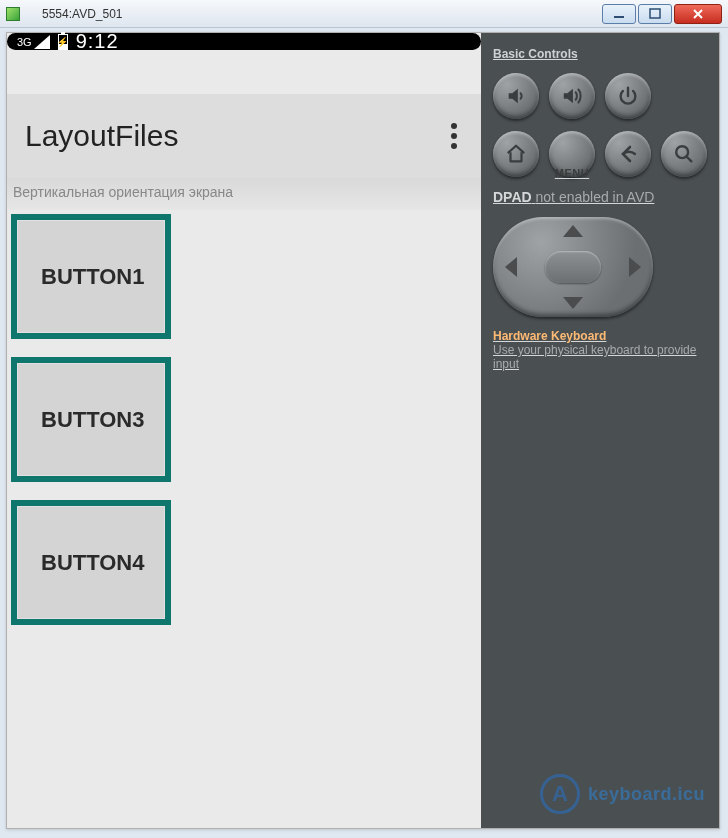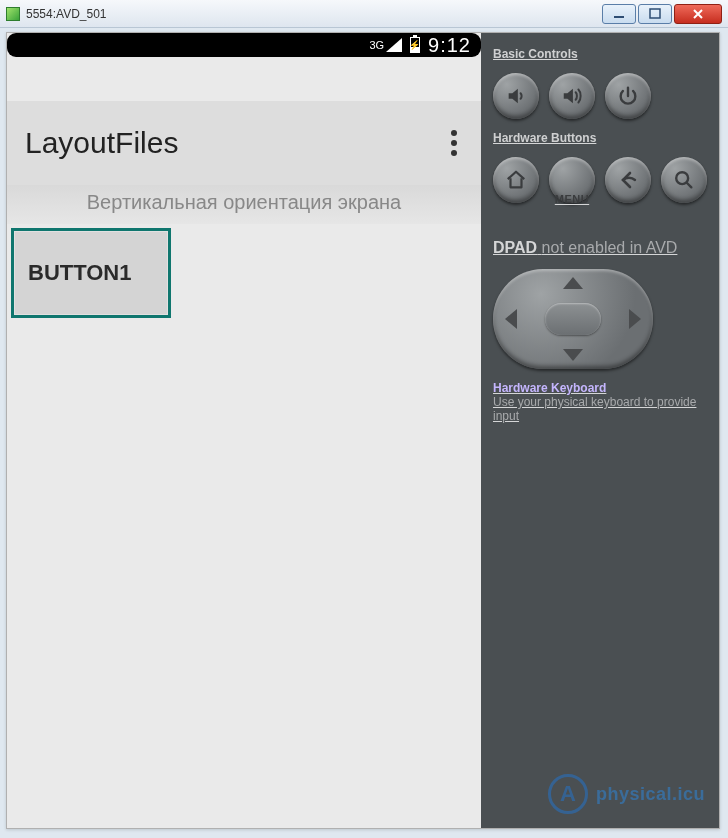--- a/index.html
+++ b/index.html
@@ -2,21 +2,21 @@
 <html><head>
 <meta charset="utf-8">
 <style>
   * { box-sizing: border-box; margin: 0; padding: 0; font-family: "Segoe UI", Tahoma, Arial, sans-serif; }
   body { width: 728px; height: 838px; background: #dfe8f0; overflow: hidden; position: relative; }
 
   
   .win-title {
     height: 28px; background: linear-gradient(#f6f8fb,#dee6ef);
     border-bottom: 1px solid #b8c6d4; display: flex; align-items: center;
-    padding: 4px 6px; font-size: 12px; color: #333;
+    padding: 4px 6px; font-size: 12px; color: #333; gap: 16px;
   }
   .win-icon {
     width: 14px; height: 14px; margin-right: 6px;
     background: linear-gradient(135deg,#9fe26b,#3aa33a); border:1px solid #2e7d2e;
   }
   .win-title-text { flex: 1; }
   .win-btns { display: flex; gap: 2px; }
   .win-btn {
     width: 34px; height: 20px; border: 1px solid #5a7ea8; border-radius: 3px;
     background: linear-gradient(#e9f2fb,#c9dcef); display:flex; align-items:center; justify-content:center;
@@ -31,22 +31,22 @@
   .emu-wrap {
     position: absolute; top: 32px; left: 6px;
     width: 714px; height: 797px;
     background: #fff; border: 1px solid #b0b0b0; display:flex;
     box-shadow: 0 1px 3px rgba(0,0,0,.15);
   }
   .device {
     width: 480px; height: 100%; background: #eaeaea; display:flex; flex-direction:column;
   }
   .statusbar {
-    height: 24px; background: #000; color:#fff; display:flex; align-items:center;
-    justify-content:flex-end; gap:8px; padding:0 10px; font-size:18px; font-weight:500;border-radius:9px;
+    height: 17px; background: #000; color:#fff; display:flex; align-items:center;
+    justify-content:flex-start; gap:8px; padding:0 10px; font-size:18px; font-weight:500;border-radius:9px;
   }
   .sb-item { display:flex; align-items:center; gap:2px; font-size:12px; }
   .sb-3g { font-size:11px; }
   .sb-signal {
     width:0;height:0;border-style:solid;border-width:0 0 14px 16px;
     border-color:transparent transparent #fff transparent;
   }
   .sb-batt {
     width:10px;height:16px;border:1px solid #fff; position:relative;
     background:linear-gradient(to top,#fff 35%,transparent 35%);
@@ -61,69 +61,68 @@
   }
   .app-title { font-size:30px; color:#222; font-weight:400; }
   .overflow {
     position:absolute; right:18px; top:50%; transform:translateY(-50%);
     display:flex; flex-direction:column; gap:4px; cursor:pointer; padding:6px;
   }
   .overflow span{ width:6px;height:6px;background:#333;border-radius:50%; }
 
   .content { flex:1; background:#eaeaea; padding:0 0 10px 0; overflow:hidden; }
   .orient {
-    padding:6px 6px 10px 6px; font-size:20px; color:#888;
+    padding:6px 6px 10px 6px; font-size:14px; color:#888;
     background:linear-gradient(#d9d9d9,#e6e6e6);
-    text-align:center;
   }
   .abtn {
-    width:160px; height:90px; margin:4px 2px 18px 4px;
-    background:#d4d4d4; border:3px solid #0f766e;
-    display:flex; align-items:center; padding-left:14px;
+    width:160px; height:125px; margin:4px 2px 18px 4px;
+    background:#d4d4d4; border:6px solid #0f766e;
+    display:flex; align-items:center; padding-left:24px;
     font-size:22px; font-weight:600; color:#2a2a2a; cursor:pointer;
     box-shadow:inset 0 0 0 1px rgba(255,255,255,.3);
   }
 
   
   .panel {
     flex:1; background:#4a4f52; color:#d5d6d7; padding:14px 12px;
     display:flex; flex-direction:column; gap:12px; position:relative;text-decoration:underline;
   }
   .p-label { font-size:12px; font-weight:600; color:#cfd0d1; }
   .p-row { display:flex; gap:10px; }
   .cbtn {
     width:46px; height:46px; border-radius:50%;
     background:radial-gradient(circle at 30% 25%,#9fa3a5,#6b6f72 70%);
     box-shadow:inset 0 2px 3px rgba(255,255,255,.4), inset 0 -3px 4px rgba(0,0,0,.4), 0 2px 3px rgba(0,0,0,.5);
     display:flex; align-items:center; justify-content:center; cursor:pointer;
     color:#3a3c3e;
   }
   .menu-txt { font-size:11px; font-weight:700; color:#3a3c3e; letter-spacing:.5px;margin-top:38px; }
-  .dpad-note { font-size:16px;margin-top:24px; }
+  .dpad-note { font-size:14px; }
   .dpad-note .off { color:#a8aaac; }
   .dpad {
     width:160px; height:100px; border-radius:50px;
     background:radial-gradient(circle at 30% 25%,#9fa3a5,#6b6f72 70%);
     box-shadow:inset 0 2px 3px rgba(255,255,255,.35), inset 0 -3px 4px rgba(0,0,0,.4), 0 2px 3px rgba(0,0,0,.5);
     position:relative;
   }
   .dpad .center{
     position:absolute; left:50%; top:50%; transform:translate(-50%,-50%);
     width:56px; height:32px; border-radius:16px;
     background:linear-gradient(#8d9193,#6b6f72);
     box-shadow:inset 0 1px 2px rgba(255,255,255,.4), 0 1px 2px rgba(0,0,0,.4);
   }
   .dpad .tri{position:absolute;width:0;height:0;border-style:solid;}
   .dpad .up{left:50%;top:8px;transform:translateX(-50%);border-width:0 10px 12px 10px;border-color:transparent transparent #4a4c4e transparent;}
   .dpad .down{left:50%;bottom:8px;transform:translateX(-50%);border-width:12px 10px 0 10px;border-color:#4a4c4e transparent transparent transparent;}
   .dpad .left{left:12px;top:50%;transform:translateY(-50%);border-width:10px 12px 10px 0;border-color:transparent #4a4c4e transparent transparent;}
   .dpad .right{right:12px;top:50%;transform:translateY(-50%);border-width:10px 0 10px 12px;border-color:transparent transparent transparent #4a4c4e;}
 
   .hk { font-size:12px; }
-  .hk .hk-title{ font-weight:600; color:#c4b5fd; display:block; }
+  .hk .hk-title{ font-weight:600; color:#fdba74; display:block; }
   .hk .hk-sub{ color:#a8aaac; }
 
   svg { display:block; }
 
   
   .wm {
     position:absolute; right:14px; bottom:14px; display:flex; align-items:center; gap:8px;
     opacity:.55; pointer-events:none;
   }
   .wm-badge{
@@ -179,20 +178,22 @@
       <div class="overflow">
         <span></span>
           <span></span>
           <span></span>
       </div>
     </div>
 
     <div class="content">
       <div class="orient">Вертикальная ориентация экрана</div>
       <div class="abtn">BUTTON1</div>
+      <div class="abtn">BUTTON3</div>
+      <div class="abtn">BUTTON4</div>
     </div>
   </div>
 
   <div class="panel">
 
     <div class="p-label">Basic Controls</div>
     <div class="p-row">
       <div class="cbtn">
         <svg width="22" height="22" viewBox="0 0 24 24" fill="none" stroke="#3a3c3e" stroke-width="2.2" stroke-linecap="round">
           <path d="M4 9v6h4l6 5V4L8 9H4z" fill="#3a3c3e" stroke="none"></path>
@@ -207,21 +208,20 @@
         </svg>
       </div>
       <div class="cbtn">
         <svg width="22" height="22" viewBox="0 0 24 24" fill="none" stroke="#3a3c3e" stroke-width="2.6" stroke-linecap="round">
           <path d="M12 3v9"></path>
             <path d="M6.5 6.5a8 8 0 1 0 11 0"></path>
         </svg>
       </div>
     </div>
 
-    <div class="p-label">Hardware Buttons</div>
     <div class="p-row">
       <div class="cbtn">
         <svg width="22" height="22" viewBox="0 0 24 24" fill="none" stroke="#3a3c3e" stroke-width="2.4" stroke-linejoin="round">
           <path d="M3 11 12 3l9 8"></path>
             <path d="M6 10v10h12V10"></path>
         </svg>
       </div>
       <div class="cbtn">
         <span class="menu-txt">MENU</span>
       </div>
@@ -251,16 +251,16 @@
       <div class="center"></div>
     </div>
 
     <div class="hk">
       <span class="hk-title">Hardware Keyboard</span>
       <span class="hk-sub">Use your physical keyboard to provide input</span>
     </div>
 
     <div class="wm">
       <div class="wm-badge">A</div>
-      <div class="wm-txt">physical.icu</div>
+      <div class="wm-txt">keyboard.icu</div>
     </div>
   </div>
 </div>
 
 </body></html>

